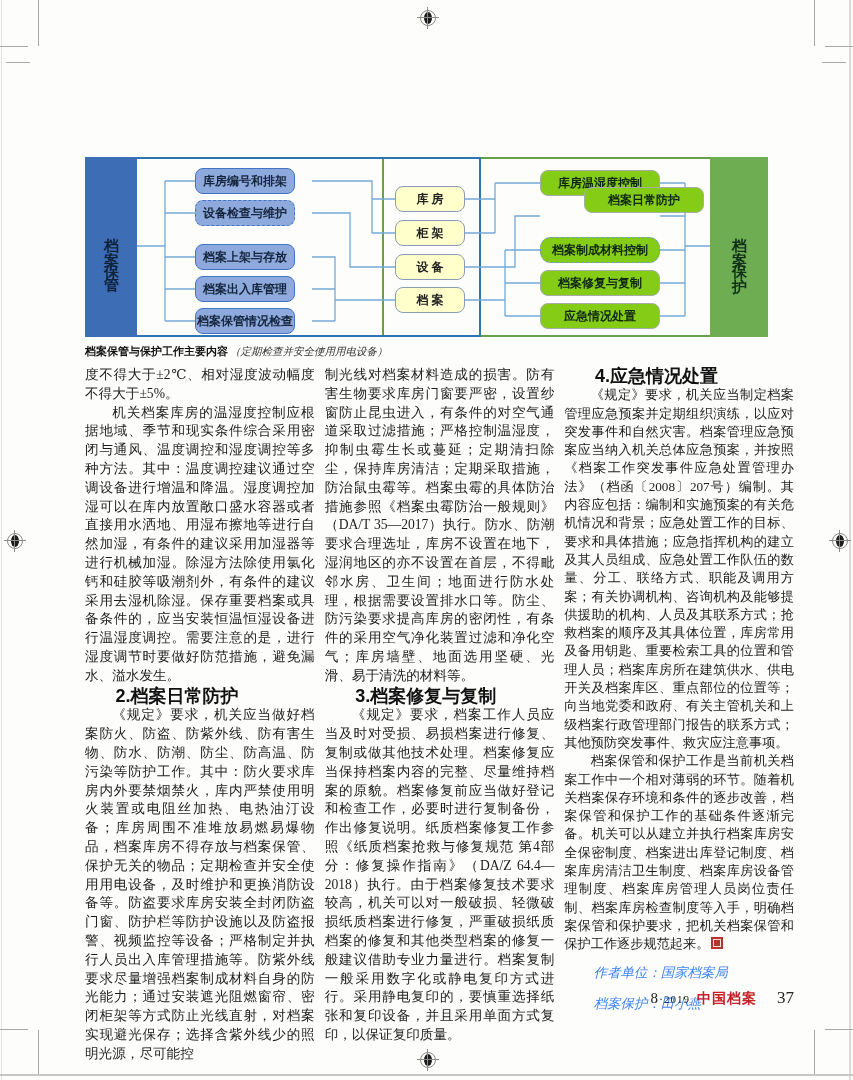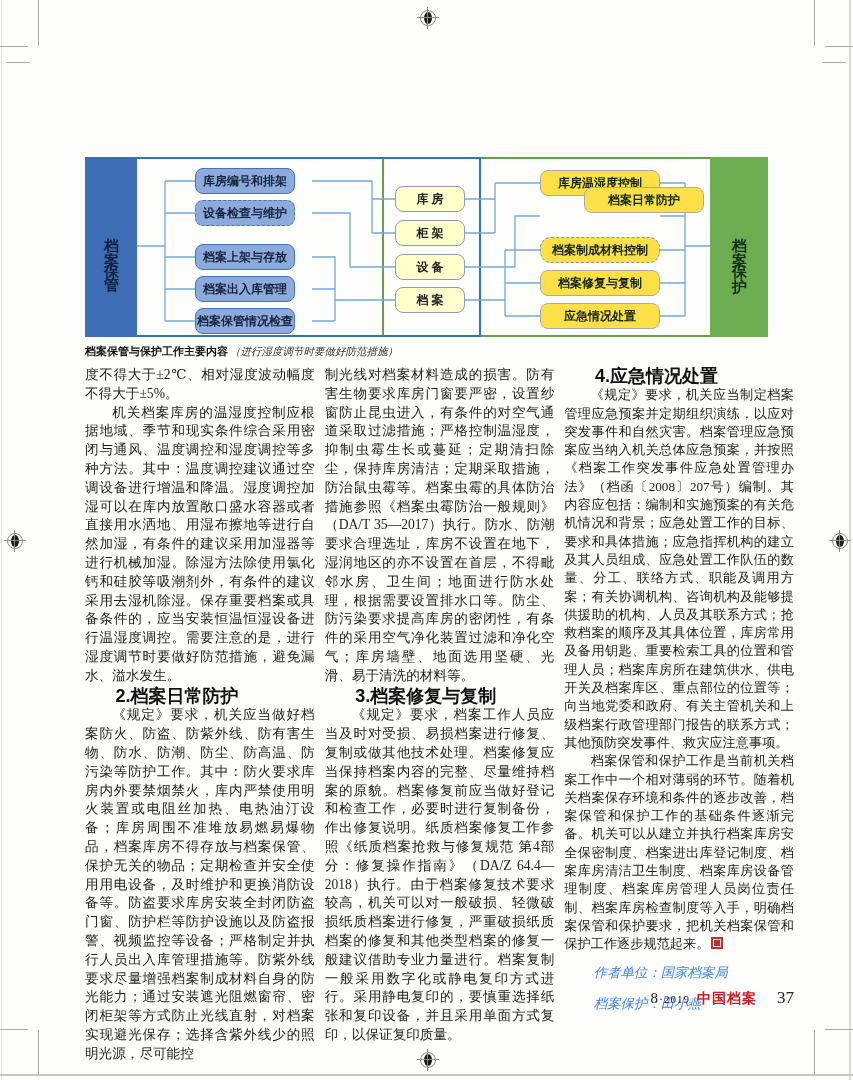--- a/index.html
+++ b/index.html
@@ -32,21 +32,21 @@
   .sidebar span{writing-mode:vertical-rl;text-orientation:upright;letter-spacing:13px;
         font-weight:bold;font-size:15px;color:#10233c;padding-top:10px;}
   .sidebar.left{left:0;width:52px;background:#3d6db5;}
   .sidebar.right{left:625px;width:58px;background:#6fad52;}
   .sidebar.right span{color:#11301a;}
   .nbox{position:absolute;height:26px;border-radius:8px;display:flex;align-items:center;justify-content:center;
         font-size:12px;font-weight:bold;color:#14243c;box-sizing:border-box;}
   .nbox.blue{left:110px;width:100px;background:#8ea9db;border:1.5px solid #4472c4;}
   .nbox.blue.dashed{border-style:dashed;}
   .nbox.yellow{left:310px;width:70px;background:#ffffcc;border:1.5px solid #8a9cb8;color:#222;}
-  .nbox.green{left:455px;width:120px;background:#fde047;border:1.5px solid #a8aca8;color:#102613;}
+  .nbox.green{left:455px;width:120px;background:#84cc16;border:1.5px solid #a8aca8;color:#102613;}
   .nbox.green.dashed{border:1.6px dashed #7596c8;}
 
   .caption{position:absolute;left:85px;top:344px;width:690px;font-size:11px;color:#111;}
   .caption b{font-family:"Liberation Sans","DejaVu Sans",sans-serif;font-size:11px;}
   .caption i{font-size:10.5px;font-style:italic;color:#333;margin-left:2px;}
 
   
   .columns{position:absolute;left:85px;top:366px;width:709px;display:flex;gap:10px;}
   .col{flex:1;font-size:13.6px;line-height:18.8px;text-align:justify;color:#1c1c1c;}
   .col .p{margin:0;}
@@ -145,21 +145,21 @@
     <div id="rightBoxes">
         <div class="nbox green" style="top: 15px;">库房温湿度控制</div>
         <div class="nbox green" style="top: 32px; margin-left: 44px;">档案日常防护</div>
         <div class="nbox green dashed" style="top: 82px; border-radius: 11px;">档案制成材料控制</div>
         <div class="nbox green" style="top: 115px;">档案修复与复制</div>
         <div class="nbox green" style="top: 148px;">应急情况处置</div>
       </div>
   </div>
 
   <div class="caption">
-    <b>档案保管与保护工作主要内容</b><i>（进行湿度调节时要做好防范措施）</i>
+    <b>档案保管与保护工作主要内容</b><i>（定期检查并安全使用用电设备）</i>
   </div>
 
   <div class="columns">
     <div class="col" id="col0">
         <div class="p">度不得大于±2℃、相对湿度波动幅度不得大于±5%。</div>
         <div class="p ind">机关档案库房的温湿度控制应根据地域、季节和现实条件综合采用密闭与通风、温度调控和湿度调控等多种方法。其中：温度调控建议通过空调设备进行增温和降温。湿度调控加湿可以在库内放置敞口盛水容器或者直接用水洒地、用湿布擦地等进行自然加湿，有条件的建议采用加湿器等进行机械加湿。除湿方法除使用氯化钙和硅胶等吸潮剂外，有条件的建议采用去湿机除湿。保存重要档案或具备条件的，应当安装恒温恒湿设备进行温湿度调控。需要注意的是，进行湿度调节时要做好防范措施，避免漏水、溢水发生。</div>
         <div class="h">2.档案日常防护</div>
         <div class="p ind">《规定》要求，机关应当做好档案防火、防盗、防紫外线、防有害生物、防水、防潮、防尘、防高温、防污染等防护工作。其中：防火要求库房内外要禁烟禁火，库内严禁使用明火装置或电阻丝加热、电热油汀设备；库房周围不准堆放易燃易爆物品，档案库房不得存放与档案保管、保护无关的物品；定期检查并安全使用用电设备，及时维护和更换消防设备等。防盗要求库房安装全封闭防盗门窗、防护栏等防护设施以及防盗报警、视频监控等设备；严格制定并执行人员出入库管理措施等。防紫外线要求尽量增强档案制成材料自身的防光能力；通过安装遮光阻燃窗帘、密闭柜架等方式防止光线直射，对档案实现避光保存；选择含紫外线少的照明光源，尽可能控</div>
       </div>
     <div class="col" id="col1">

